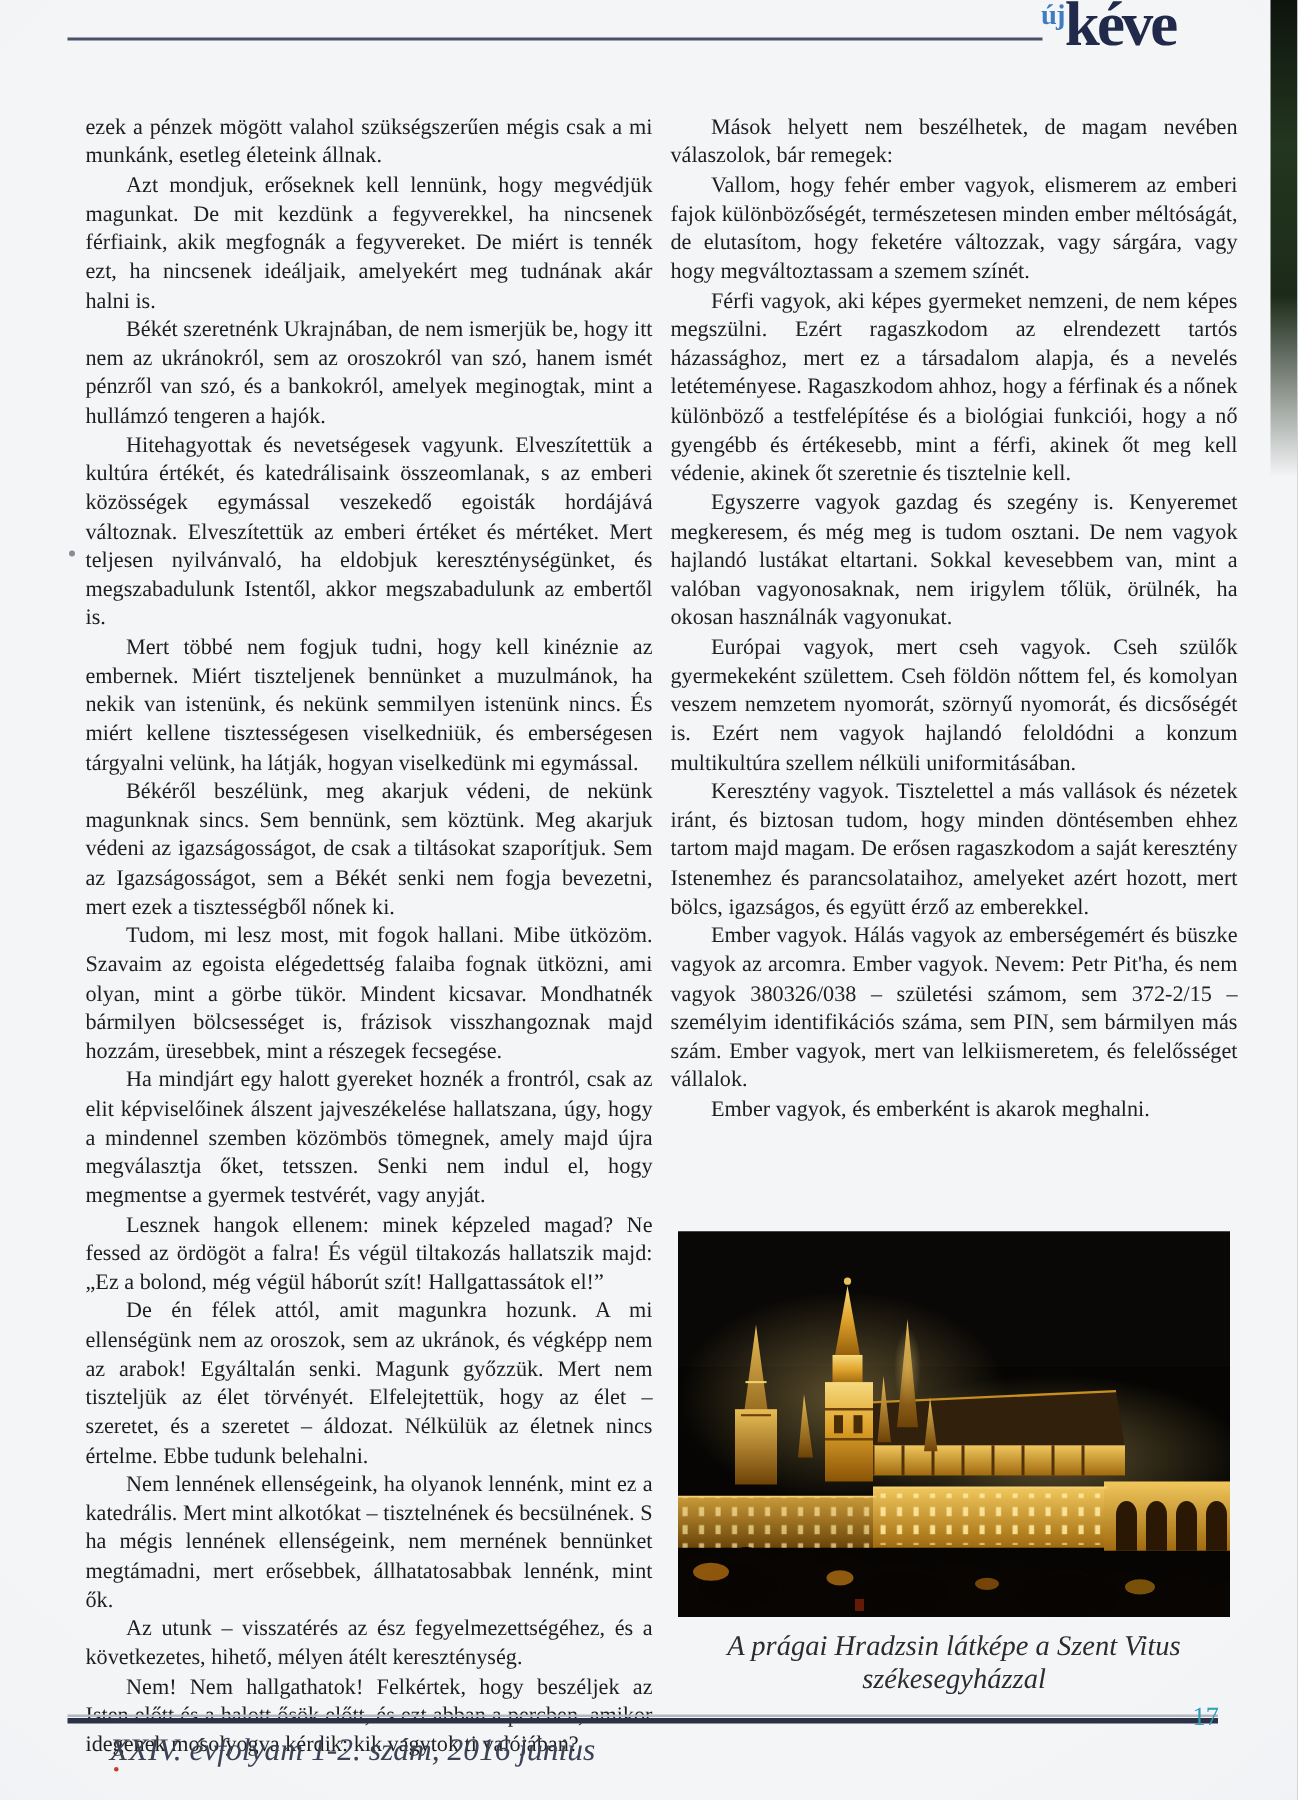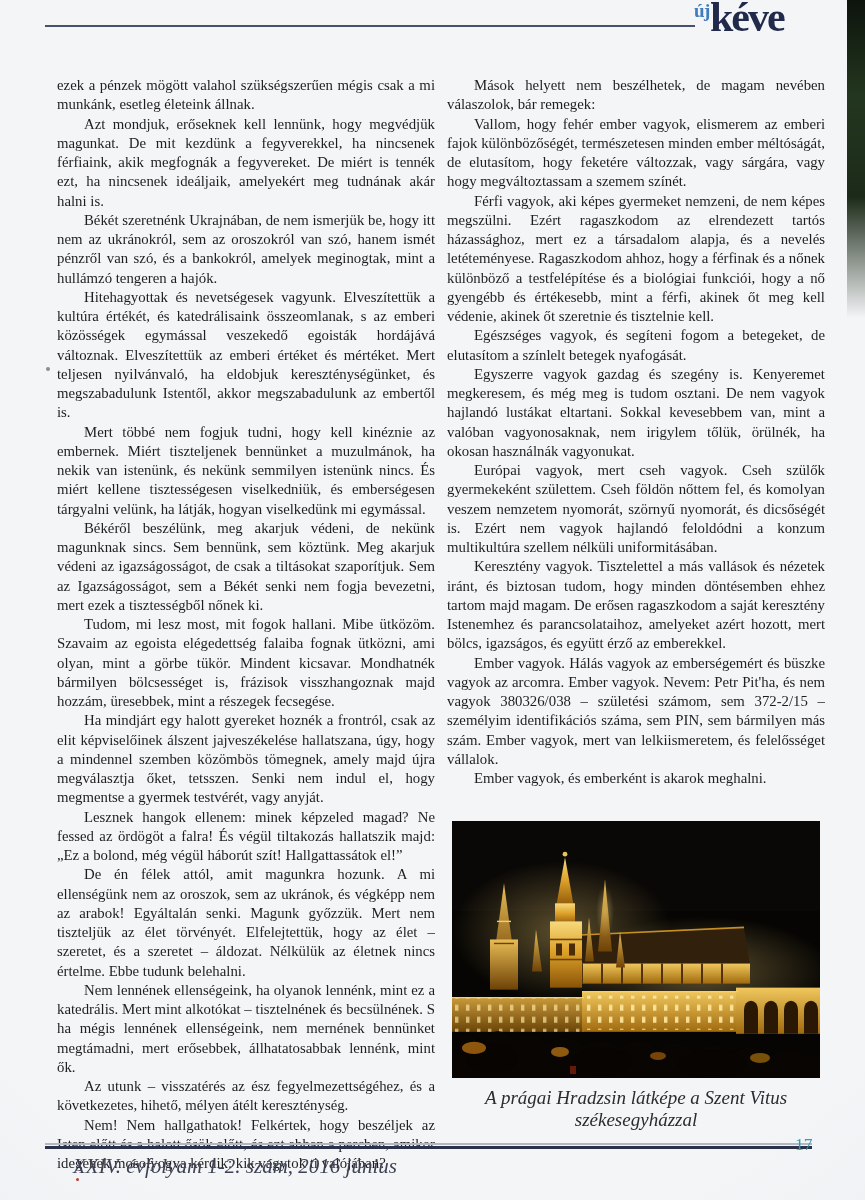--- a/index.html
+++ b/index.html
@@ -63,21 +63,20 @@
       <p>De én félek attól, amit magunkra hozunk. A mi ellenségünk nem az oroszok, sem az ukránok, és végképp nem az arabok! Egyáltalán senki. Magunk győzzük. Mert nem tiszteljük az élet törvényét. Elfelejtettük, hogy az élet – szeretet, és a szeretet – áldozat. Nélkülük az életnek nincs értelme. Ebbe tudunk belehalni.</p>
       <p>Nem lennének ellenségeink, ha olyanok lennénk, mint ez a katedrális. Mert mint alkotókat – tisztelnének és becsülnének. S ha mégis lennének ellenségeink, nem mernének bennünket megtámadni, mert erősebbek, állhatatosabbak lennénk, mint ők.</p>
       <p>Az utunk – visszatérés az ész fegyelmezettségéhez, és a következetes, hihető, mélyen átélt kereszténység.</p>
       <p>Nem! Nem hallgathatok! Felkértek, hogy beszéljek az Isten előtt és a halott ősök előtt, és ezt abban a percben, amikor idegenek mosolyogva kérdik: kik vagytok ti valójában?</p>
     </div>
 
   <div id="right-col" class="col">
       <p>Mások helyett nem beszélhetek, de magam nevében válaszolok, bár remegek:</p>
       <p>Vallom, hogy fehér ember vagyok, elismerem az emberi fajok különbözőségét, természetesen minden ember méltóságát, de elutasítom, hogy feketére változzak, vagy sárgára, vagy hogy megváltoztassam a szemem színét.</p>
       <p>Férfi vagyok, aki képes gyermeket nemzeni, de nem képes megszülni. Ezért ragaszkodom az elrendezett tartós házassághoz, mert ez a társadalom alapja, és a nevelés letéteményese. Ragaszkodom ahhoz, hogy a férfinak és a nőnek különböző a testfelépítése és a biológiai funkciói, hogy a nő gyengébb és értékesebb, mint a férfi, akinek őt meg kell védenie, akinek őt szeretnie és tisztelnie kell.</p>
-      <p>Egészséges vagyok, és segíteni fogom a betegeket, de elutasítom a színlelt betegek nyafogását.</p>
       <p>Egyszerre vagyok gazdag és szegény is. Kenyeremet megkeresem, és még meg is tudom osztani. De nem vagyok hajlandó lustákat eltartani. Sokkal kevesebbem van, mint a valóban vagyonosaknak, nem irigylem tőlük, örülnék, ha okosan használnák vagyonukat.</p>
       <p>Európai vagyok, mert cseh vagyok. Cseh szülők gyermekeként születtem. Cseh földön nőttem fel, és komolyan veszem nemzetem nyomorát, szörnyű nyomorát, és dicsőségét is. Ezért nem vagyok hajlandó feloldódni a konzum multikultúra szellem nélküli uniformitásában.</p>
       <p>Keresztény vagyok. Tisztelettel a más vallások és nézetek iránt, és biztosan tudom, hogy minden döntésemben ehhez tartom majd magam. De erősen ragaszkodom a saját keresztény Istenemhez és parancsolataihoz, amelyeket azért hozott, mert bölcs, igazságos, és együtt érző az emberekkel.</p>
       <p>Ember vagyok. Hálás vagyok az emberségemért és büszke vagyok az arcomra. Ember vagyok. Nevem: Petr Pit'ha, és nem vagyok 380326/038 – születési számom, sem 372-2/15 – személyim identifikációs száma, sem PIN, sem bármilyen más szám. Ember vagyok, mert van lelkiismeretem, és felelősséget vállalok.</p>
       <p>Ember vagyok, és emberként is akarok meghalni.</p>
     </div>
 
   <div class="photo">
     <svg viewBox="0 0 368 256" preserveAspectRatio="none">
       <defs>

